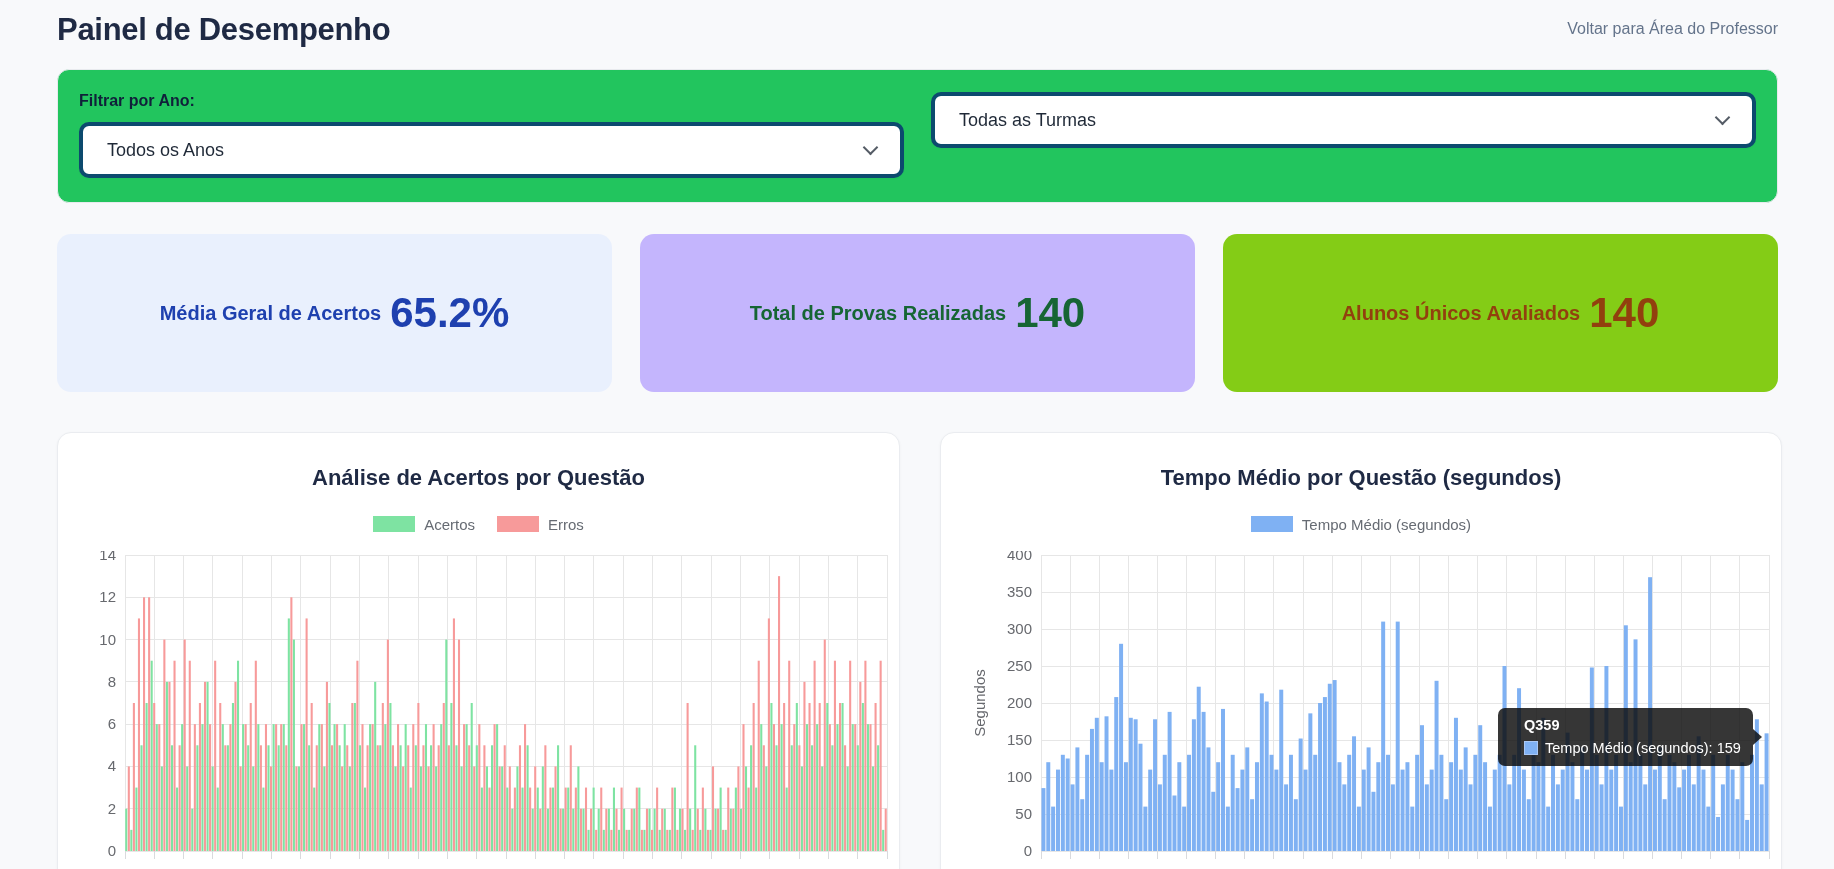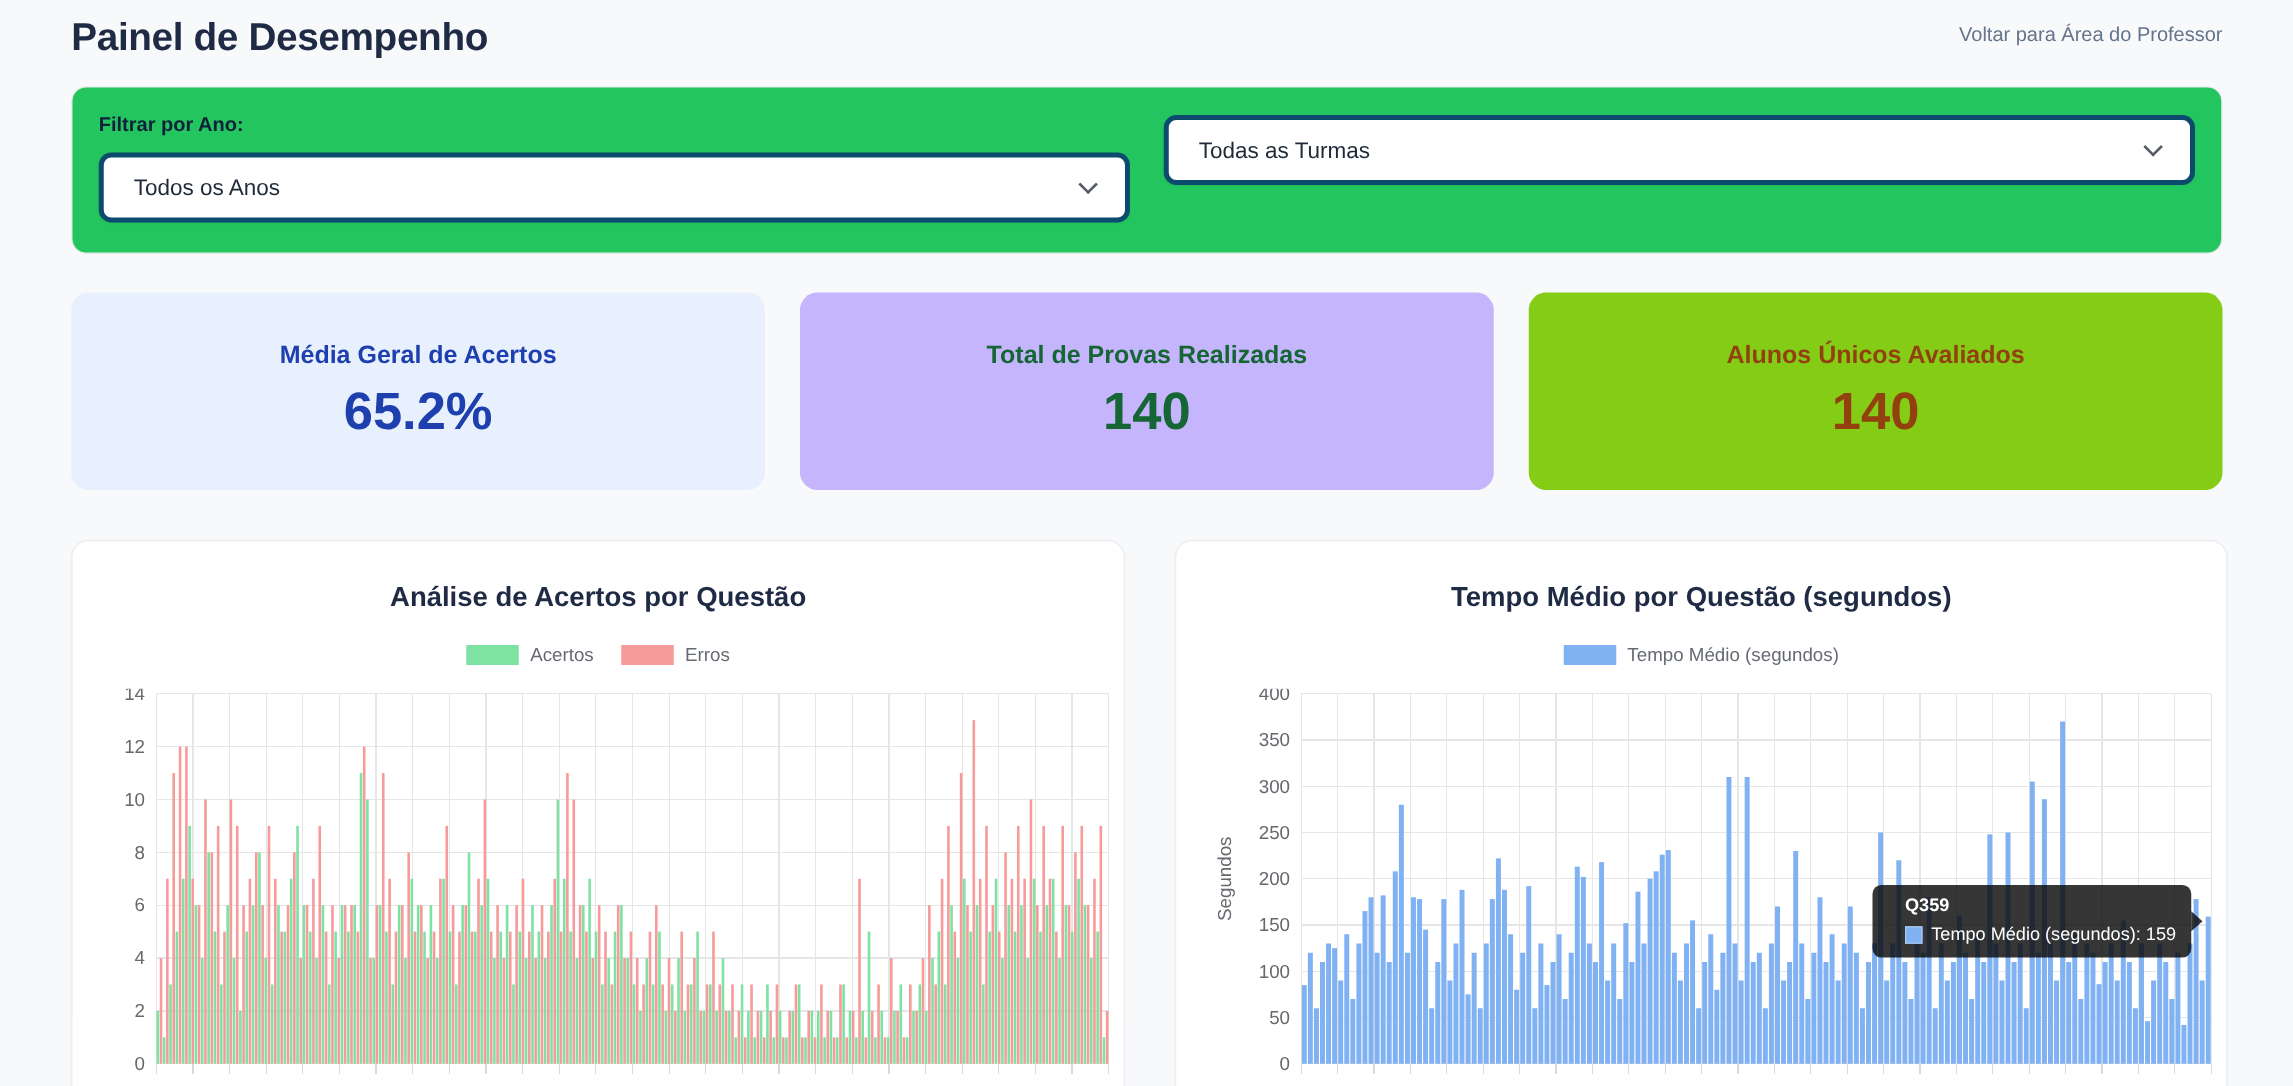--- a/index.html
+++ b/index.html
@@ -30,21 +30,21 @@
     padding:0 24px; font-size:18px; color:#1f2937; cursor:pointer;
     box-shadow:0 1px 2px rgba(16,24,40,.03);
   }
   .chev { width:11px; height:11px; border-right:2px solid #555c66; border-bottom:2px solid #555c66;
     transform:rotate(45deg); margin-top:-6px; }
 
   
   .stats { display:flex; gap:28px; margin-top:31px; }
   .stat-card {
     flex:1; height:158px; border-radius:14px;
-    display:flex; flex-direction:column; align-items:center; justify-content:center; gap:9px;
+    display:flex; flex-direction:row; align-items:center; justify-content:center; gap:9px;
   }
   .stat-label { font-size:20px; font-weight:700; }
   .stat-value { font-size:42px; font-weight:700; }
 
   
   .charts { display:flex; gap:40px; margin-top:40px; }
   .chart-card {
     flex:1; height:560px; background:#fff; border:1px solid #eaecf0; border-radius:14px;
     padding:32px 10px 0 10px; position:relative;
     box-shadow:0 1px 3px rgba(16,24,40,.04);

